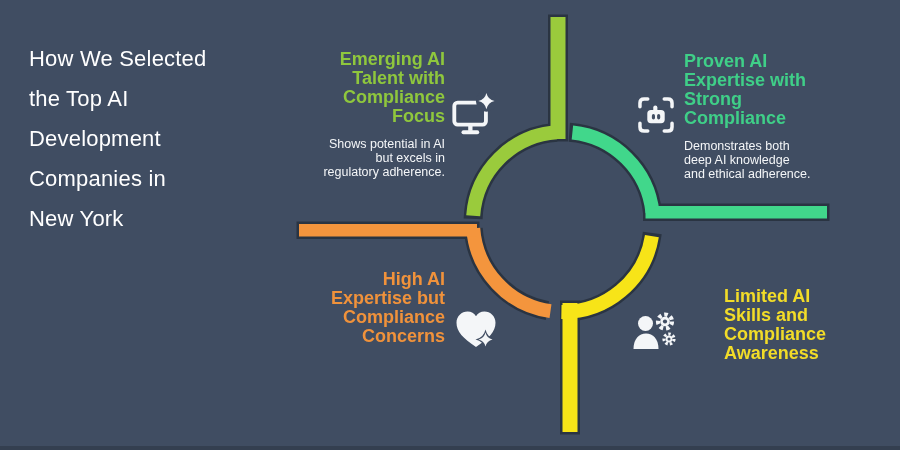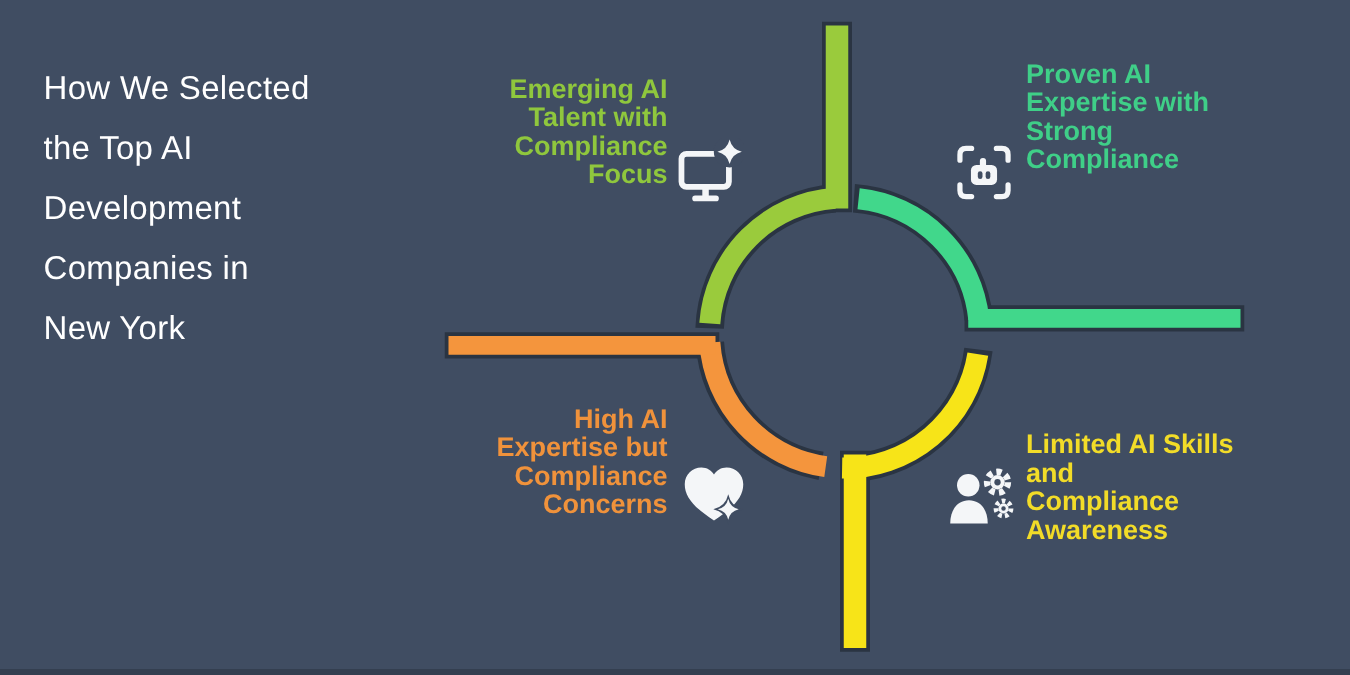--- a/index.html
+++ b/index.html
@@ -23,21 +23,21 @@
   .quad .heading {
     font-size: 18px; line-height: 19px; font-weight: 700;
     white-space: pre-line;
   }
   .quad .desc {
     margin-top: 11px;
     font-size: 12.5px; line-height: 14px;
     white-space: pre-line;
   }
   .q-tl { right: 455px; top: 50px; text-align: right; }
-  .q-tr { left: 684px; top: 40px; text-align: left; }
+  .q-tr { left: 684px; top: 52px; text-align: left; }
   .q-bl { right: 455px; top: 270px; text-align: right; }
   .q-br { left: 684px; top: 287px; text-align: left; }
   .icon { position:absolute; color:#f4f6f8; }
   .icon svg { display:block; }
 </style>
 </head>
 <body>
 
 <div class="canvas" style="background-color: rgb(64, 77, 98);">
 
@@ -74,36 +74,42 @@
       <rect x="299" y="224" width="178" height="12.5" fill="#f4953d"></rect>
       <rect x="562.5" y="303" width="15" height="129" fill="#f7e418"></rect>
     </g>
   </svg>
 
   <div class="quad q-tl">
     <div class="heading" style="color: rgb(143, 199, 61);">Emerging AI
 Talent with
 Compliance
 Focus</div>
+    <div class="desc" style="color: rgb(244, 246, 248);">Shows potential in AI
+but excels in
+regulatory adherence.</div>
   </div>
   <div class="icon" style="left:450px; top:92px;">
     <svg width="46" height="46" viewBox="0 0 48 48">
       <rect x="4.5" y="11" width="33" height="23" rx="3.5" fill="none" stroke="currentColor" stroke-width="4"></rect>
       <circle cx="38" cy="9.5" r="11" fill="#404d62"></circle>
       <path transform="translate(38,9.5)" d="M0 -8.5 Q1.6 -1.6 8.5 0 Q1.6 1.6 0 8.5 Q-1.6 1.6 -8.5 0 Q-1.6 -1.6 0 -8.5 Z" fill="currentColor"></path>
       <rect x="19" y="34" width="4.5" height="6.5" fill="currentColor"></rect>
       <rect x="12" y="40" width="18.5" height="4" rx="2" fill="currentColor"></rect>
     </svg>
   </div>
 
   <div class="quad q-tr">
     <div class="heading" style="color: rgb(63, 207, 136);">Proven AI
 Expertise with
 Strong
 Compliance</div>
+    <div class="desc" style="color: rgb(244, 246, 248);">Demonstrates both
+deep AI knowledge
+and ethical adherence.</div>
   </div>
   <div class="icon" style="left:634px; top:93px;">
     <svg width="44" height="44" viewBox="0 0 48 48" fill="none">
       <g stroke="currentColor" stroke-width="3.8" stroke-linecap="round">
         <path d="M15 6.5 H11 Q6.5 6.5 6.5 11 V15"></path>
         <path d="M33 6.5 H37 Q41.5 6.5 41.5 11 V15"></path>
         <path d="M15 41.5 H11 Q6.5 41.5 6.5 37 V33"></path>
         <path d="M33 41.5 H37 Q41.5 41.5 41.5 37 V33"></path>
       </g>
       <rect x="21" y="13.5" width="4.5" height="7" rx="2.2" fill="currentColor"></rect>
@@ -121,21 +127,21 @@
   </div>
   <div class="icon" style="left:452px; top:306px;">
     <svg width="48" height="48" viewBox="0 0 48 48">
       <path d="M24 41 C11 32.5 4.5 25.5 4.5 16.8 C4.5 10.3 9.6 5.6 15.6 5.6 C19.3 5.6 22.3 7.5 24 10.3 C25.7 7.5 28.7 5.6 32.4 5.6 C38.4 5.6 43.5 10.3 43.5 16.8 C43.5 25.5 37 32.5 24 41 Z" fill="currentColor"></path>
       <path transform="translate(33.5,33.5)" d="M0 -10 Q1.8 -1.8 10 0 Q1.8 1.8 0 10 Q-1.8 1.8 -10 0 Q-1.8 -1.8 0 -10 Z" fill="#404d62"></path>
       <path transform="translate(33.5,33.5)" d="M0 -7 Q1.3 -1.3 7 0 Q1.3 1.3 0 7 Q-1.3 1.3 -7 0 Q-1.3 -1.3 0 -7 Z" fill="currentColor"></path>
     </svg>
   </div>
 
   <div class="quad q-br">
-    <div class="heading" style="color: rgb(242, 220, 40);">Limited AI Skills and
+    <div class="heading" style="color: rgb(242, 220, 40); margin-left: 40px;">Limited AI Skills and
 Compliance
 Awareness</div>
   </div>
   <div class="icon" style="left:632px; top:308px;">
     <svg width="48" height="48" viewBox="0 0 48 48">
 
       <g>
         <circle cx="33" cy="13.5" r="7" fill="none" stroke="currentColor" stroke-width="4.2" stroke-dasharray="3.5 2.9"></circle>
         <circle cx="33" cy="13.5" r="4.8" fill="currentColor"></circle>
         <circle cx="33" cy="13.5" r="2.1" fill="#404d62"></circle>

